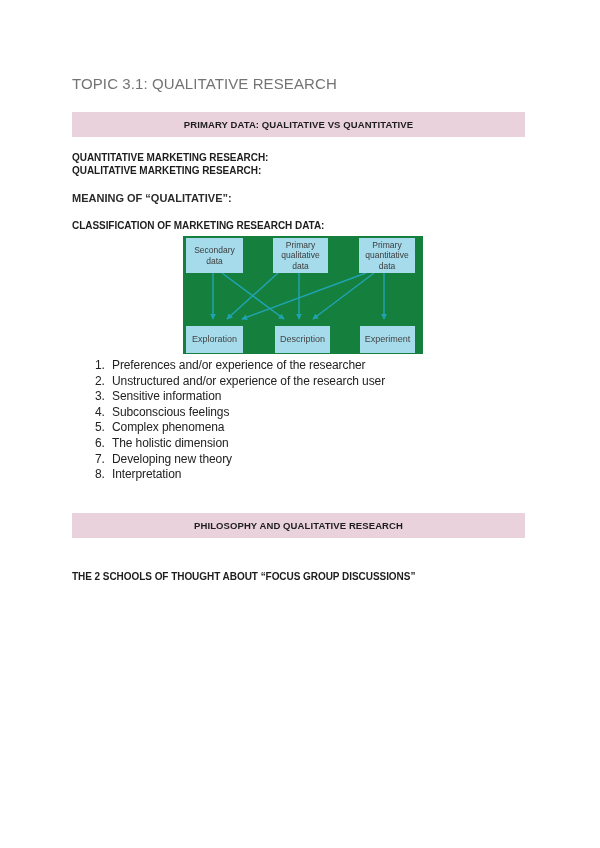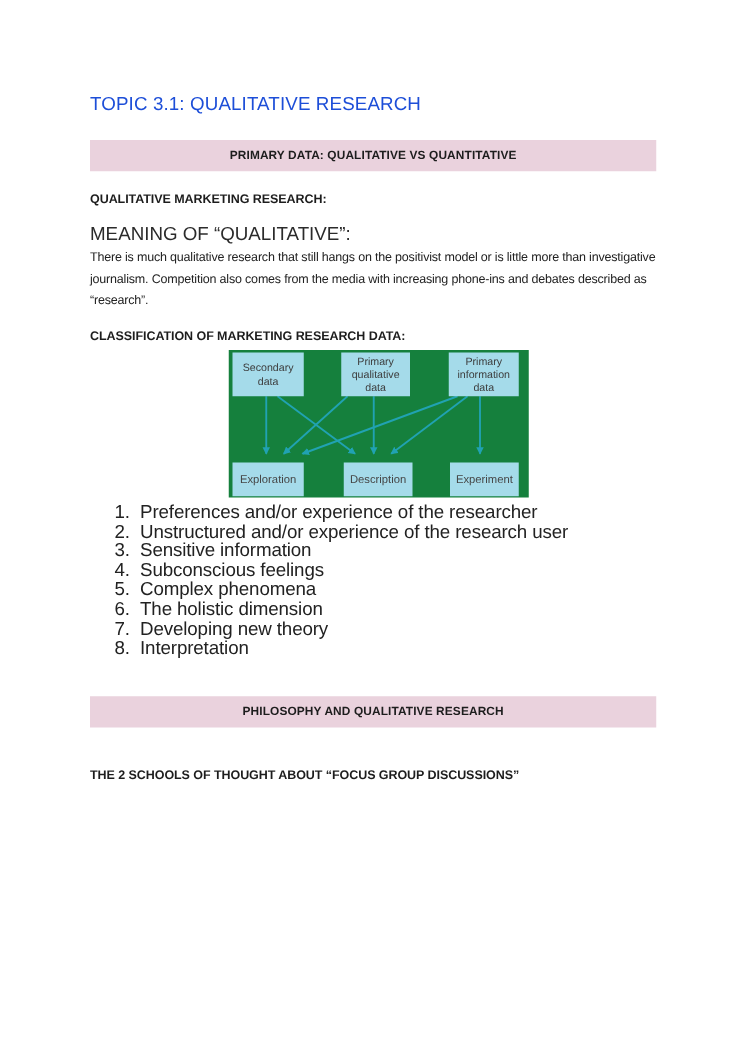--- a/index.html
+++ b/index.html
@@ -12,47 +12,47 @@
     color:#1f1f1f;
     overflow:hidden;
   }
   .content {
     position:absolute; left:72px; top:0;
     width:456px;
     padding-top:75px;
   }
   .doc-title {
     font-size:15px; line-height:18px; font-weight:400;
-    letter-spacing:0.1px; color:#1d4ed8;
+    letter-spacing:0.1px; color:#737373;
   }
   .banner {
     height:25px; width:453px;
     background:#ead2dd;
     display:flex; align-items:center; justify-content:center;
     font-size:9.5px; font-weight:700; letter-spacing:0.1px;
     color:#1d1d1d;
   }
   .banner-1 { margin-top:19px; }
   .banner-2 { margin-top:15px; }
   .banner-3 { margin-top:30px; }
   .h-bold {
     font-size:10px; font-weight:700; line-height:13px;
     letter-spacing:-0.05px; color:#1d1d1d;
   }
   .h-reg {
-    font-size:15px; font-weight:400; line-height:13px;
+    font-size:11px; font-weight:700; line-height:13px;
     color:#2b2b2b;
   }
   .para {
     font-size:10px; line-height:17px; letter-spacing:-0.15px;
     color:#222222; margin-top:4px;
   }
   .one-line { white-space:nowrap; }
   .mt14 { margin-top:14px; } .mt15 { margin-top:15px; }
-  .mt16 { margin-top:16px; } .mt18 { margin-top:18px; }
+  .mt16 { } .mt18 { margin-top:18px; }
   .mt20 { margin-top:32px; }
   .para-wide { width:466px; }
   
   .diagram {
     position:relative;
     margin:4px 0 0 111px;
     width:240px; height:118px;
     background:#15803d;
   }
   .diagram svg { position:absolute; left:0; top:0; }
@@ -70,39 +70,39 @@
   .b-sec  { left:3px;   width:57px; }
   .b-qual { left:90px;  width:55px; }
   .b-quant{ left:176px; width:56px; }
   .b-expl { left:3px;   width:57px; }
   .b-desc { left:92px;  width:55px; }
   .b-expt { left:177px; width:55px; }
   
   ol.reasons {
     margin-top:4px;
     padding-left:36px;
-    font-size:15px; letter-spacing:-0.1px; color:#222222;
+    font-size:12px; letter-spacing:-0.1px; color:#222222;
   }
   ol.reasons li { line-height:15.6px; padding-left:4px; }
 </style>
 </head>
 <body>
 
 <div class="page">
   <div class="content">
 
     <div class="doc-title">TOPIC 3.1: QUALITATIVE RESEARCH</div>
 
     <div class="banner banner-1">PRIMARY DATA: QUALITATIVE VS QUANTITATIVE</div>
 
+    <div class="h-bold mt14">QUANTITATIVE MARKETING RESEARCH:</div>
 
     <div class="h-bold mt16">QUALITATIVE MARKETING RESEARCH:</div>
 
     <div class="h-reg mt15">MEANING OF “QUALITATIVE”:</div>
-    <div class="para para-wide">There is much qualitative research that still hangs on the positivist model or is little more than investigative journalism. Competition also comes from the media with increasing phone-ins and debates described as “research”.</div>
 
 
     <div class="h-bold mt14">CLASSIFICATION OF MARKETING RESEARCH DATA:</div>
 
     <div class="diagram">
       <svg width="240" height="118" viewBox="0 0 240 118">
         <defs>
           <marker id="ah" markerWidth="7" markerHeight="7" refX="5.2" refY="3" orient="auto" markerUnits="userSpaceOnUse">
             <path d="M0,0 L6,3 L0,6 Z" fill="#21a2b2"></path>
           </marker>
@@ -121,21 +121,21 @@
         <div>Secondary</div>
         <div>data</div>
       </div>
       <div class="dbox top b-qual">
         <div>Primary</div>
         <div>qualitative</div>
         <div>data</div>
       </div>
       <div class="dbox top b-quant">
         <div>Primary</div>
-        <div>information</div>
+        <div>quantitative</div>
         <div>data</div>
       </div>
       <div class="dbox bot b-expl">Exploration</div>
       <div class="dbox bot b-desc">Description</div>
       <div class="dbox bot b-expt">Experiment</div>
     </div>
 
     <ol class="reasons">
       <li>Preferences and/or experience of the researcher</li>
       <li>Unstructured and/or experience of the research user</li>

